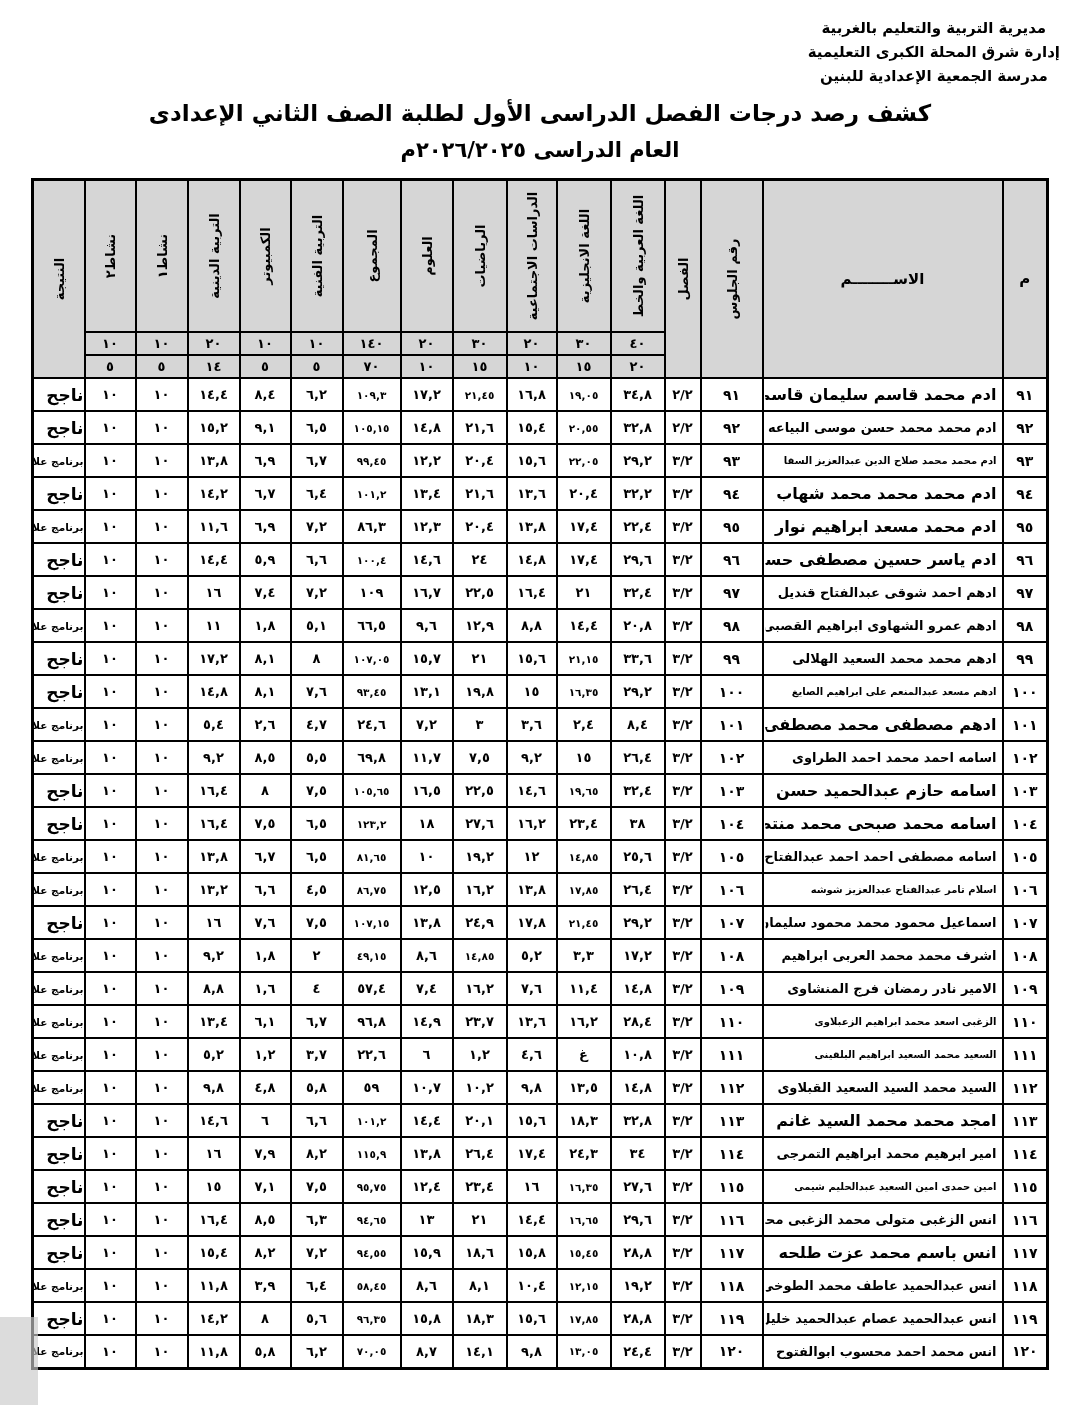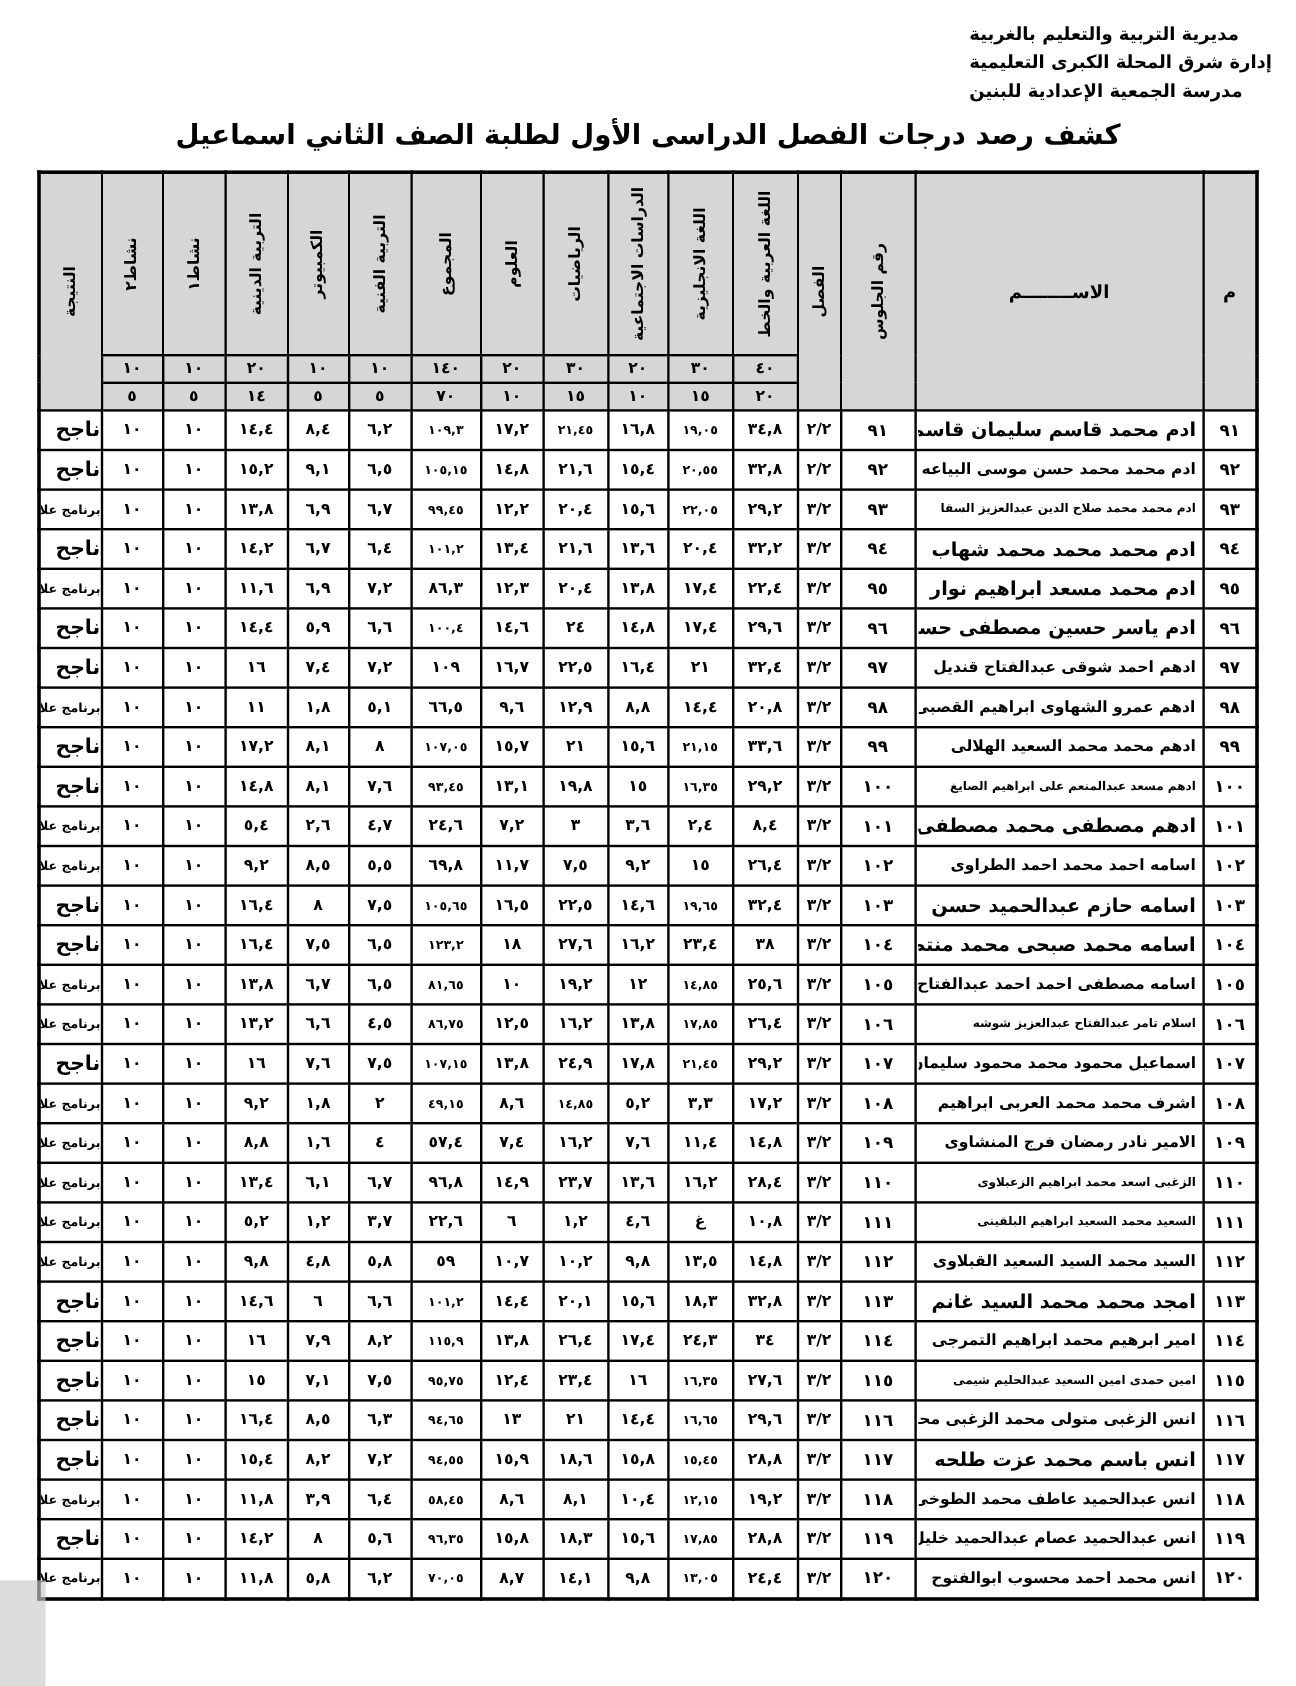--- a/index.html
+++ b/index.html
@@ -2,21 +2,21 @@
 <html dir="rtl" lang="ar"><head>
 <meta charset="utf-8">
 <style>
   html,body{margin:0;padding:0;}
   body{
     width:1080px;height:1405px;background:#ffffff;
     font-family:"DejaVu Sans", sans-serif;color:#000;
     direction:rtl;position:relative;overflow:hidden;
   }
   .org{
-    position:absolute;top:16px;right:20px;text-align:left;
+    position:absolute;top:16px;right:20px;text-align:center;
     font-weight:bold;font-size:15px;line-height:1.6;
   }
   .title-block{padding-top:100px;text-align:center;}
   h1.title{margin:0;font-size:23px;font-weight:bold;}
   h2.year{margin:12px 0 0;font-size:21px;font-weight:bold;}
   table.sheet{
     border-collapse:collapse;margin:16px auto 0;table-layout:fixed;
     width:1015px;border:3px solid #000;
   }
   .sheet th,.sheet td{
@@ -50,21 +50,22 @@
 </head>
 <body>
 
 <header class="org">
   <div>مديرية التربية والتعليم بالغربية</div>
   <div>إدارة شرق المحلة الكبرى التعليمية</div>
   <div>مدرسة الجمعية الإعدادية للبنين</div>
 </header>
 
 <div class="title-block">
-  <h1 class="title">كشف رصد درجات  الفصل الدراسى الأول لطلبة الصف الثاني اسماعيل</h1>
+  <h1 class="title">كشف رصد درجات  الفصل الدراسى الأول لطلبة الصف الثاني الإعدادى</h1>
+  <h2 class="year">العام الدراسى ٢٠٢٦/٢٠٢٥م</h2>
 </div>
 
 <table class="sheet">
   <colgroup id="cols">
       <col style="width: 45px;">
       <col style="width: 240px;">
       <col style="width: 62px;">
       <col style="width: 36px;">
       <col style="width: 54px;">
       <col style="width: 54px;">

